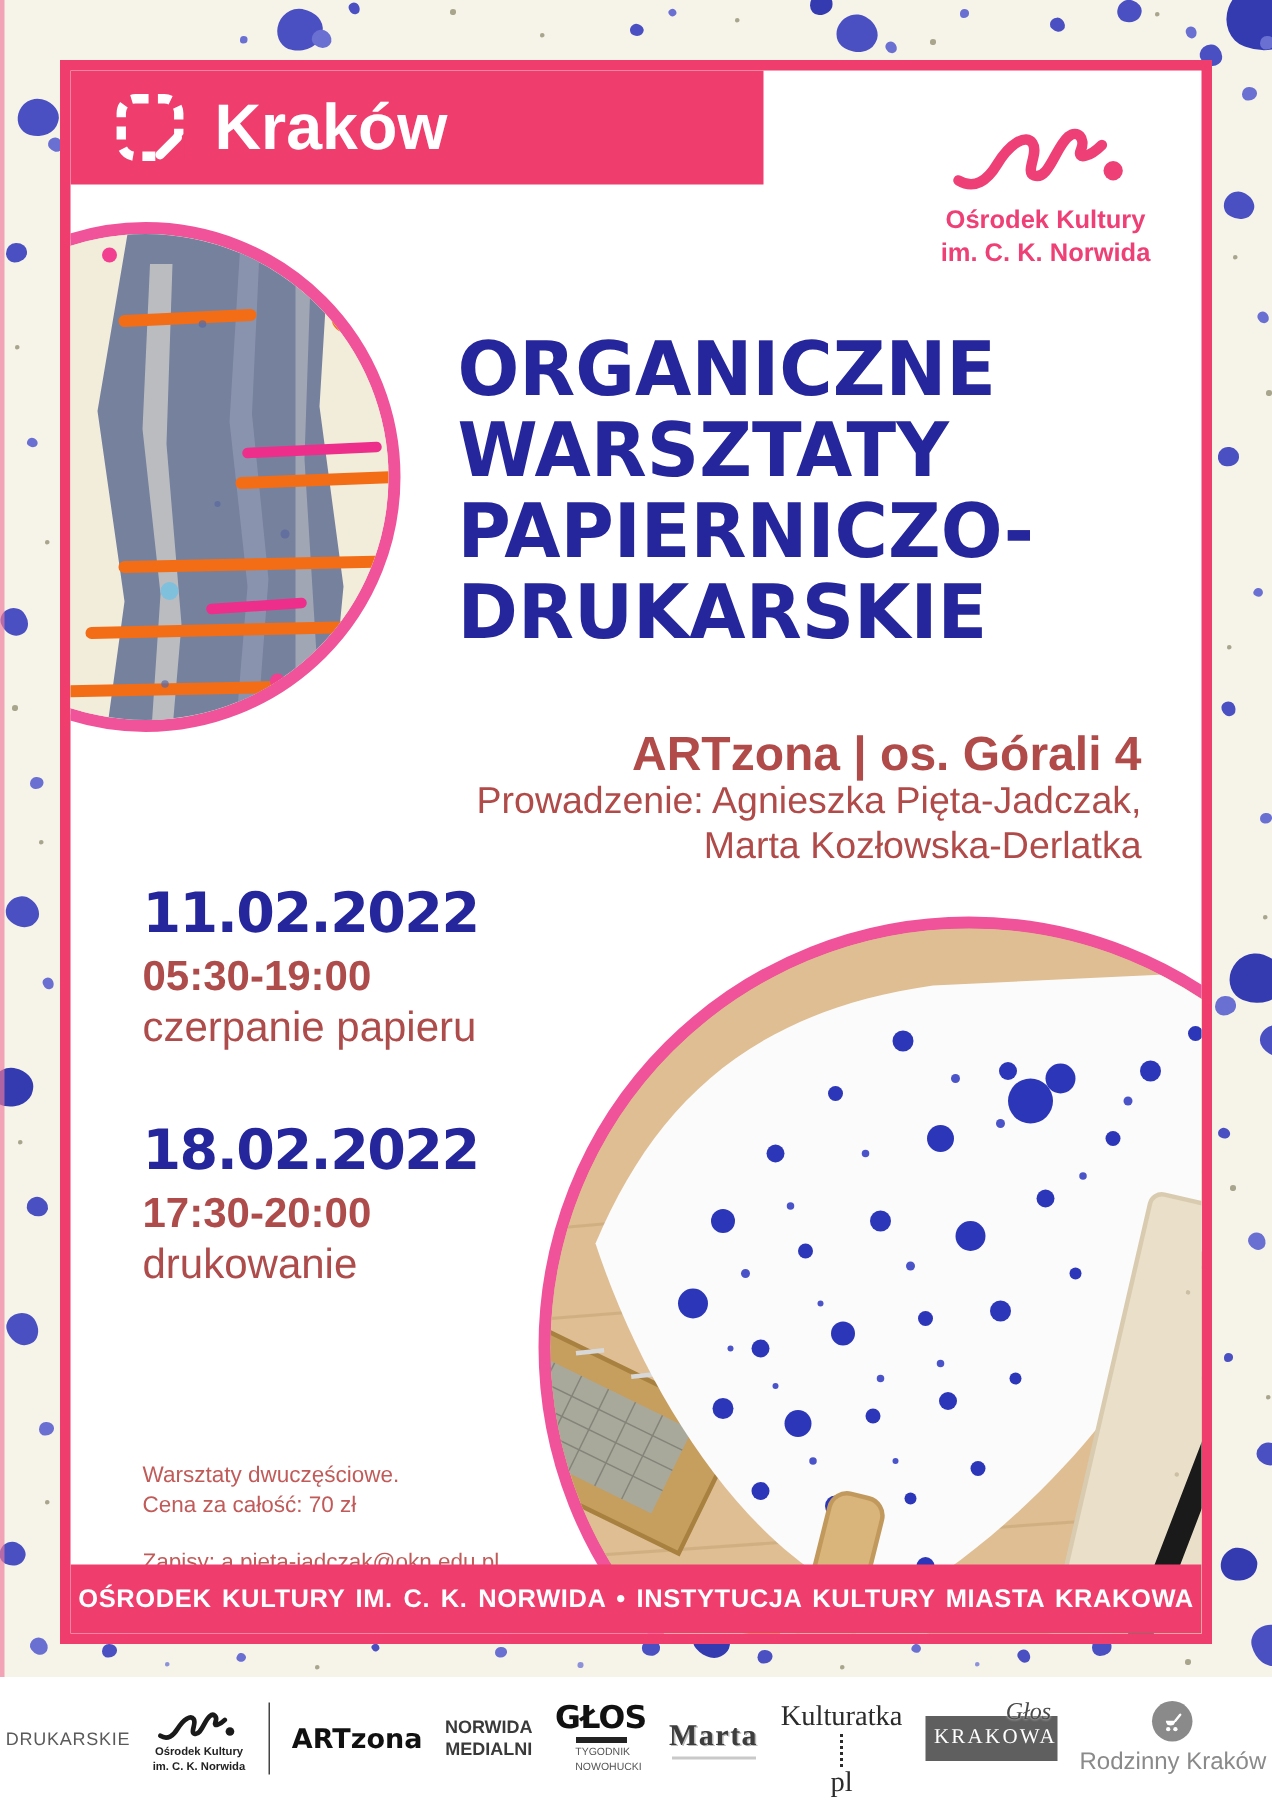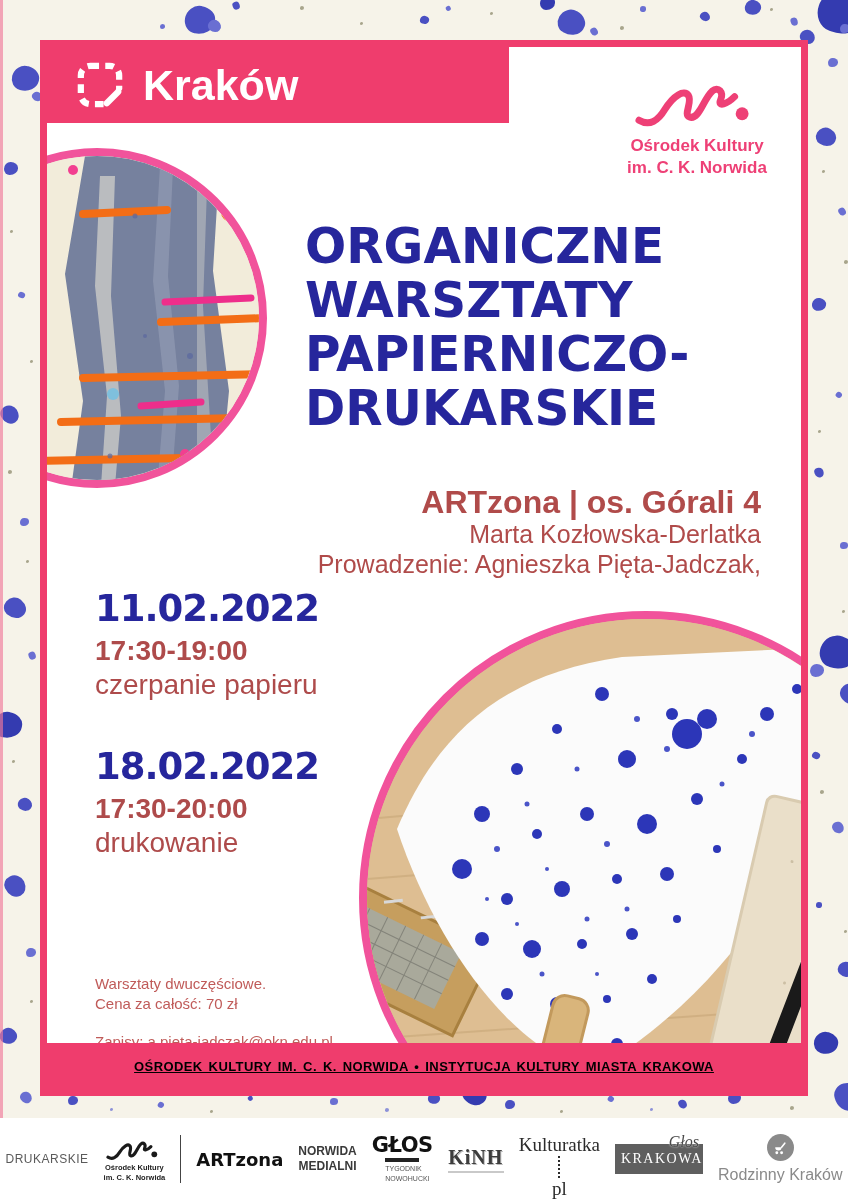--- a/index.html
+++ b/index.html
@@ -49,21 +49,21 @@
   .session .time { color:#ae4b4b; font-size:28px; font-weight:bold; line-height:34px; margin-top:3px; }
   .session .act  { color:#ae4b4b; font-size:28px; line-height:33px; }
 
   
   .details { position:absolute; left:48px; top:927px; color:#c05b59; font-size:15px; line-height:20px; z-index:6; }
   .details .signup { margin-top:18px; }
 
   
   .footer-bar { position:absolute; left:0; bottom:0; width:754px; height:46px; background:#ef3d6d;
                 display:flex; align-items:center; justify-content:center; z-index:7; }
-  .footer-bar span { color:#000000; font-size:13px; font-weight:bold; letter-spacing:.4px; word-spacing:2px;text-decoration:underline; }
+  .footer-bar span { color:#ffffff; font-size:17px; font-weight:bold; letter-spacing:.4px; word-spacing:2px; }
 
   
   .logos-band { position:absolute; left:0; top:1118px; width:848px; height:82px; background:#ffffff;
                 display:flex; align-items:center; justify-content:center; gap:15px; z-index:3; }
   .lb-item { display:flex; flex-direction:column; align-items:center; justify-content:center; }
   .org-label { color:#5a5a5a; font-size:12px; letter-spacing:.5px; }
   .norwid-sm { display:flex; flex-direction:column; align-items:center; }
   .norwid-sm .nls { color:#222; font-size:7.5px; font-weight:bold; line-height:1.3; text-align:center; }
   .vdiv { width:1px; height:48px; background:#444; }
   .artzona { color:#111; font-size:18px; font-weight:bold; font-family:"DejaVu Sans", sans-serif; }
@@ -252,28 +252,28 @@
 
     <div class="title">
       <div>ORGANICZNE</div>
       <div>WARSZTATY</div>
       <div>PAPIERNICZO-</div>
       <div>DRUKARSKIE</div>
     </div>
 
     <div class="venue">
       <div class="v1">ARTzona | os. Górali 4</div>
+      <div class="v2">Prowadzenie: Agnieszka Pięta-Jadczak,</div>
       <div class="v2">Marta Kozłowska-Derlatka</div>
-      <div class="v2">Prowadzenie: Agnieszka Pięta-Jadczak,</div>
     </div>
 
     <div class="sessions">
       <div class="session">
         <div class="date">11.02.2022</div>
-        <div class="time">17:30-19:00</div>
+        <div class="time">05:30-19:00</div>
         <div class="act">czerpanie papieru</div>
       </div>
       <div class="session">
         <div class="date">18.02.2022</div>
         <div class="time">17:30-20:00</div>
         <div class="act">drukowanie</div>
       </div>
     </div>
 
     <div class="details">
@@ -448,21 +448,21 @@
     </div>
 
     <div class="lb-item">
       <div class="glos-big">GŁOS</div>
       <div class="glos-bar"></div>
       <div class="glos-sub">TYGODNIK</div>
       <div class="glos-sub">NOWOHUCKI</div>
     </div>
 
     <div class="lb-item">
-      <div class="kinh">KiNH</div>
+      <div class="kinh">Marta</div>
       <div class="kinh-sub"></div>
     </div>
 
     <div class="lb-item kulturatka">
       <span>Kulturatka</span>
       <span class="dots"></span>
       <span>pl</span>
     </div>
 
     <div class="lb-item seniora">

